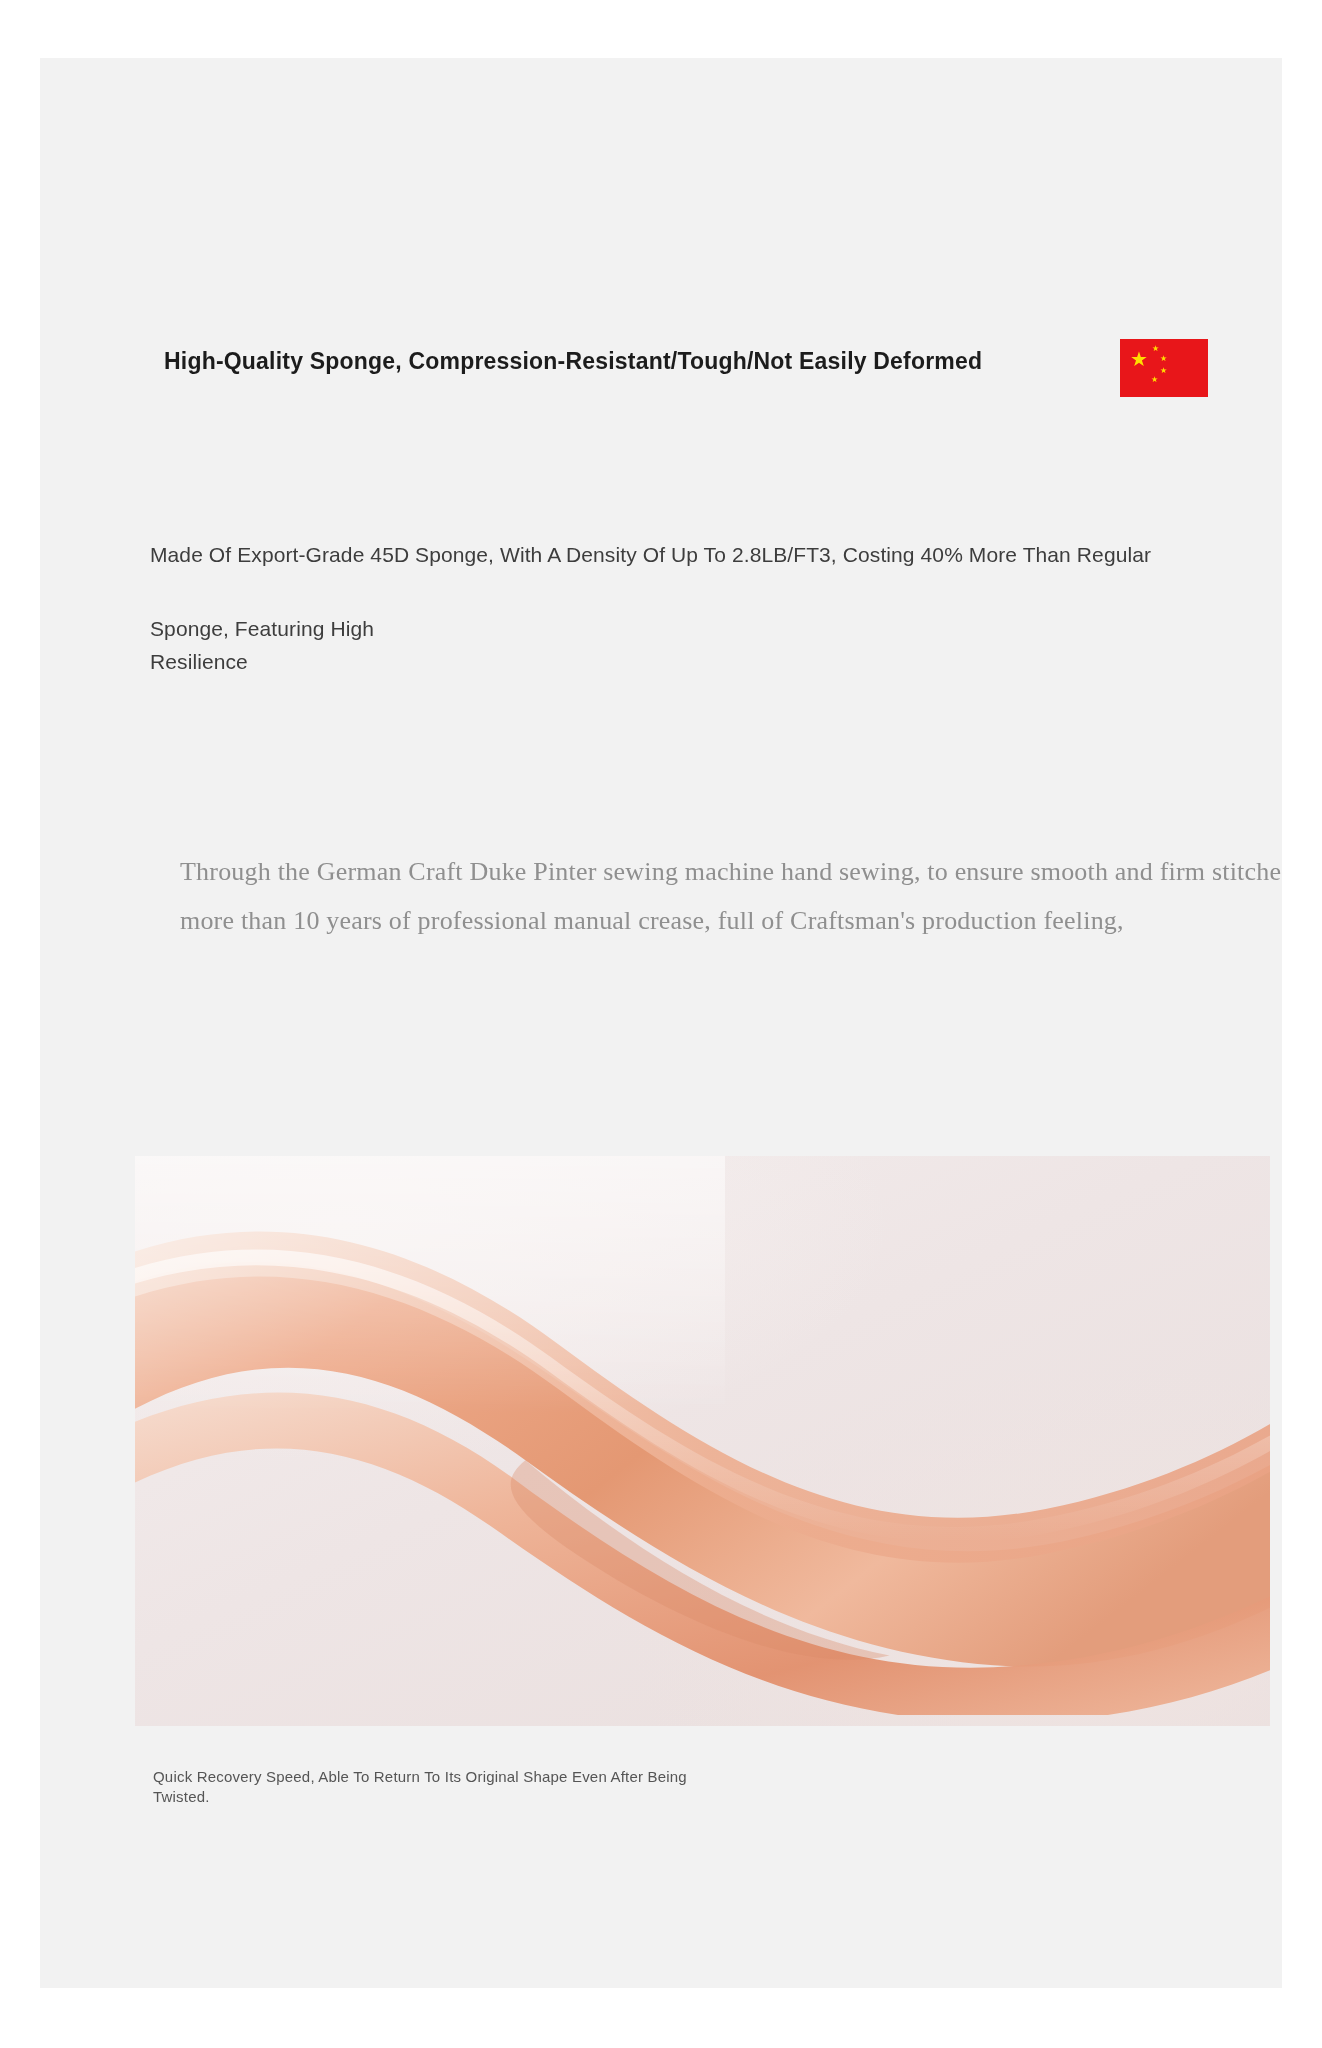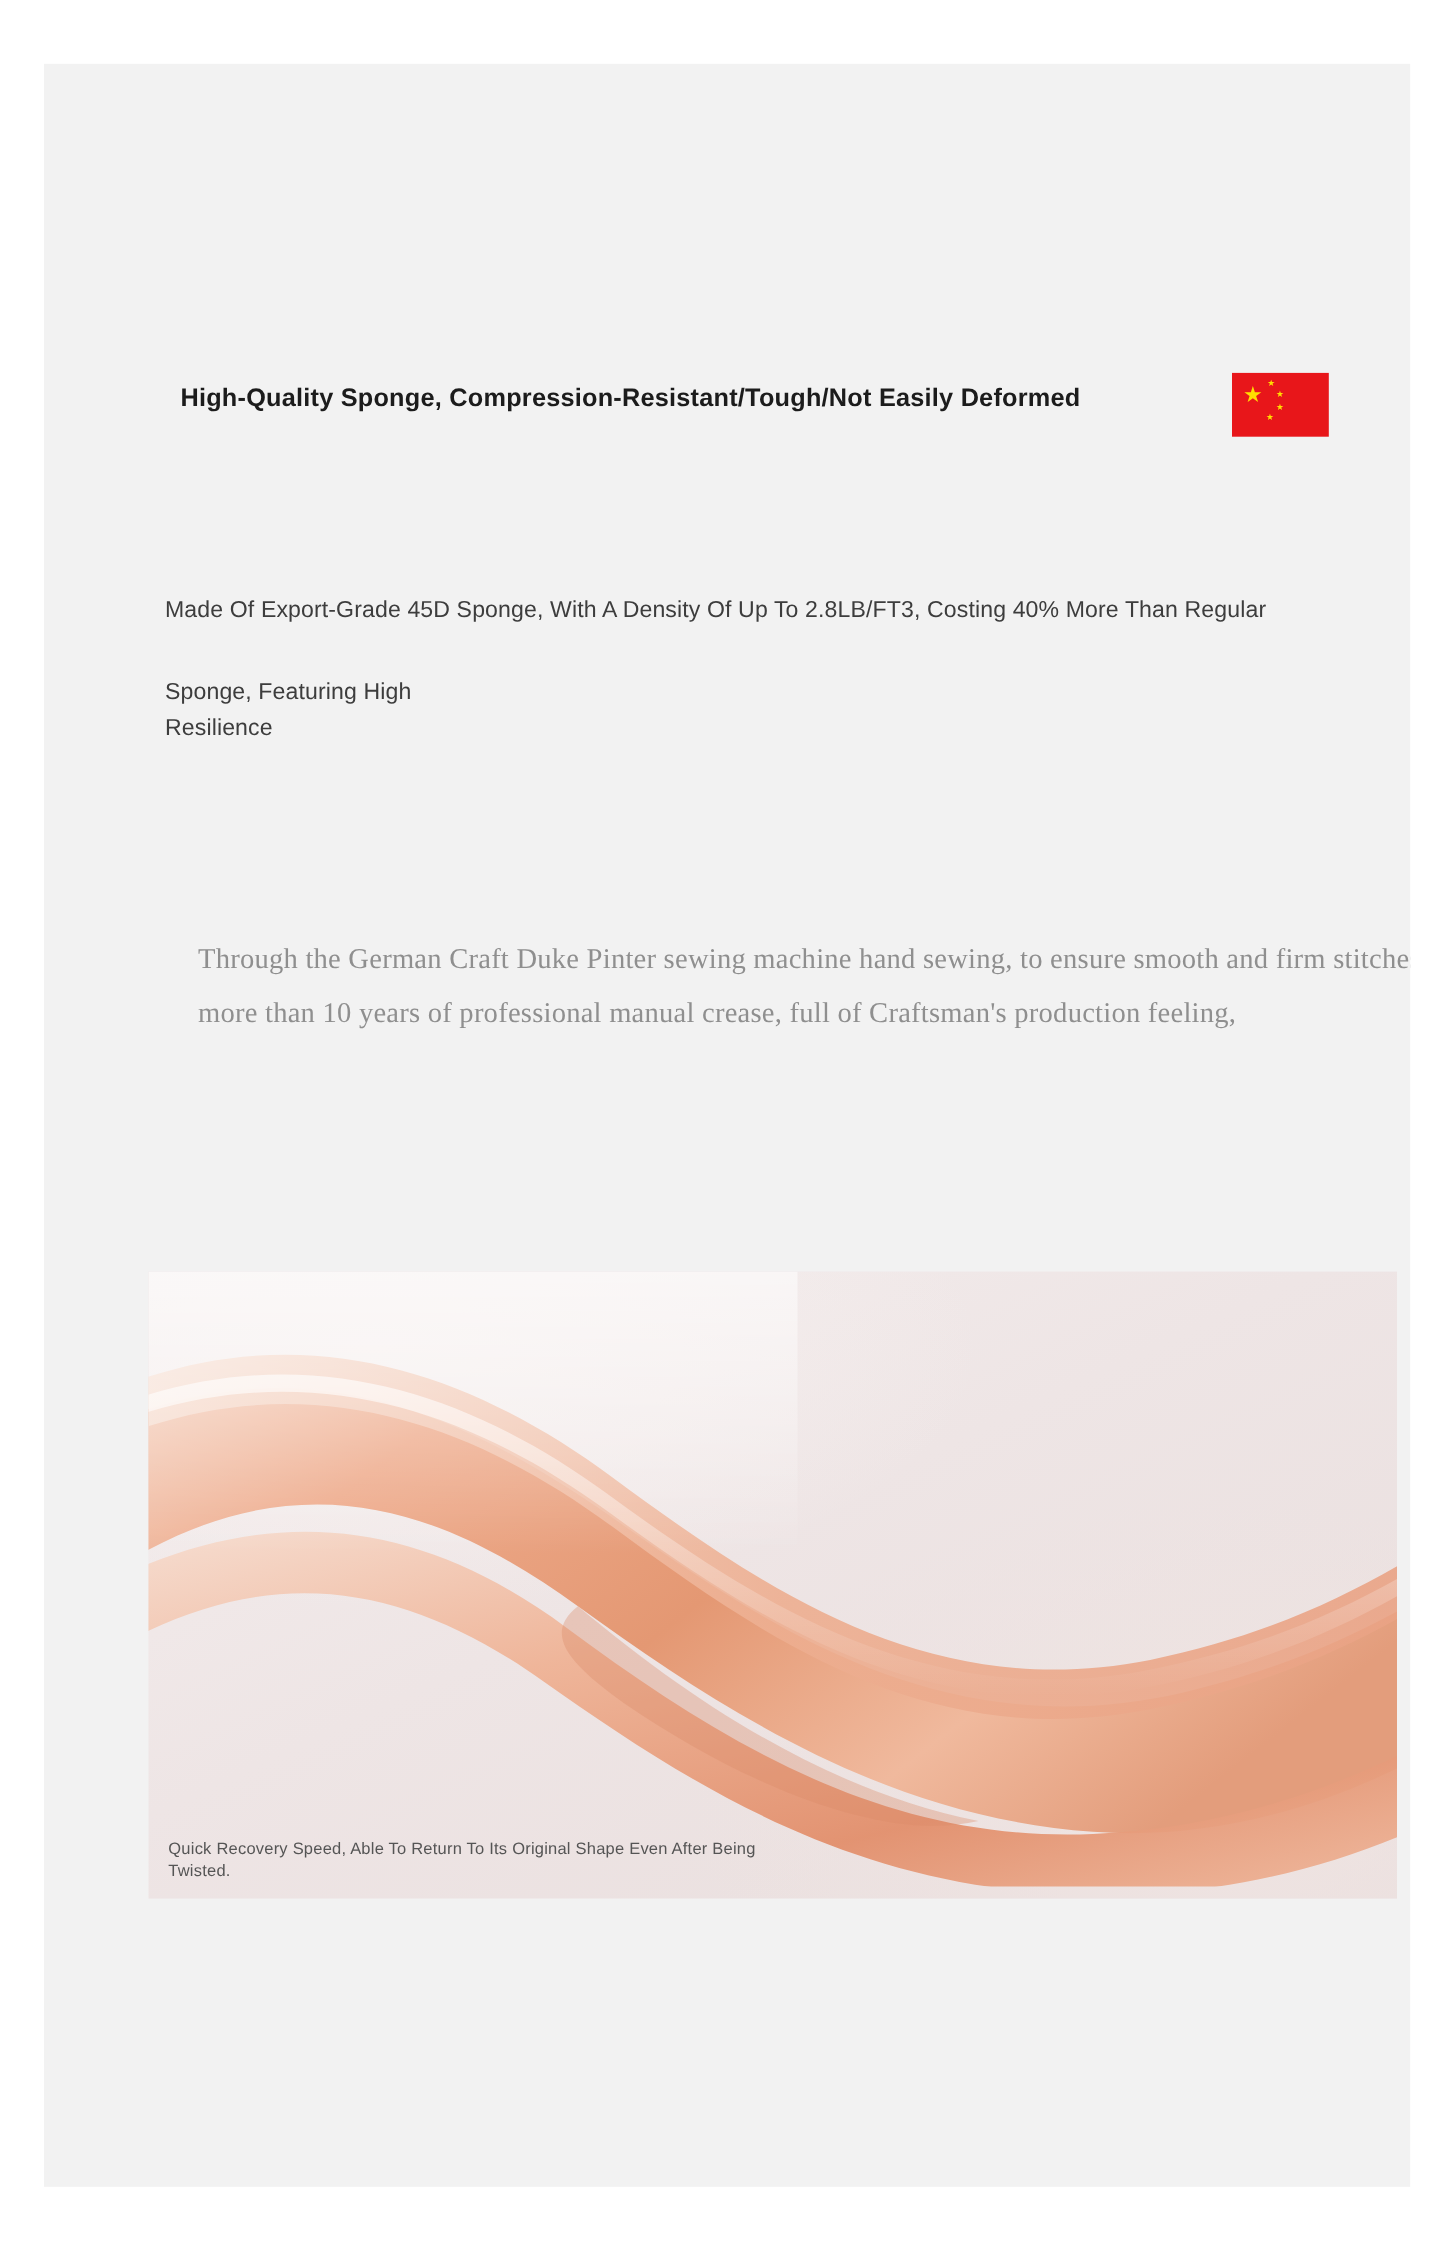--- a/index.html
+++ b/index.html
@@ -121,21 +121,21 @@
     width: 52%;
     height: 100%;
     background: linear-gradient(180deg, rgba(255,255,255,0.55), rgba(255,255,255,0) 45%);
     mix-blend-mode: screen;
     pointer-events: none;
   }
 
   .caption {
     position: absolute;
     left: 113px;
-    top: 1613px;
+    top: 1709px;
     width: 560px;
     font-size: 15px;
     line-height: 1.35;
     color: #555555;
     letter-spacing: 0.2px;
   }
 </style>
 </head>
 <body>
 

